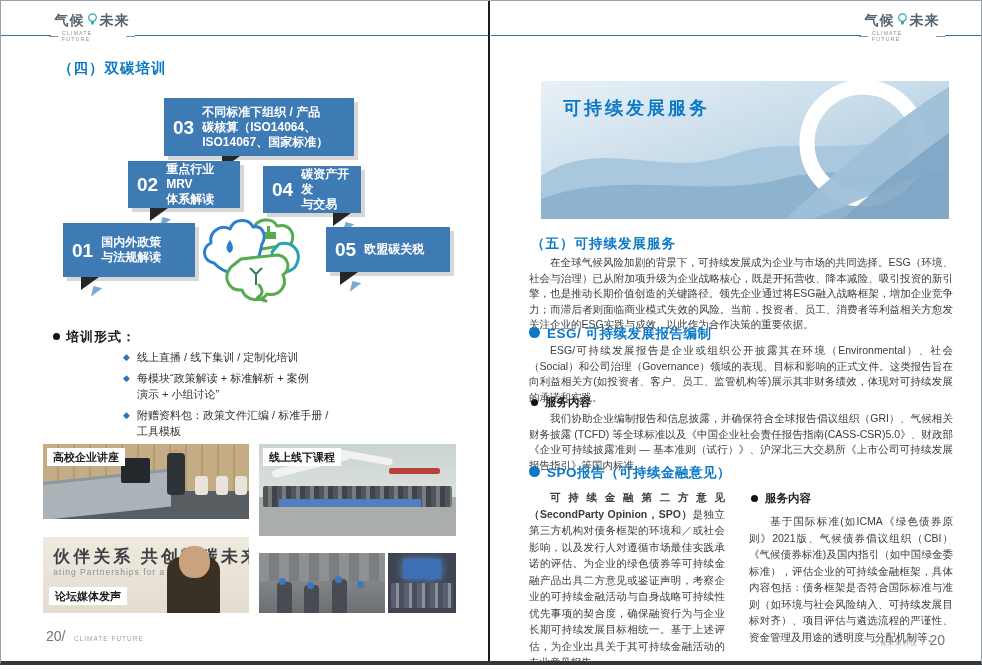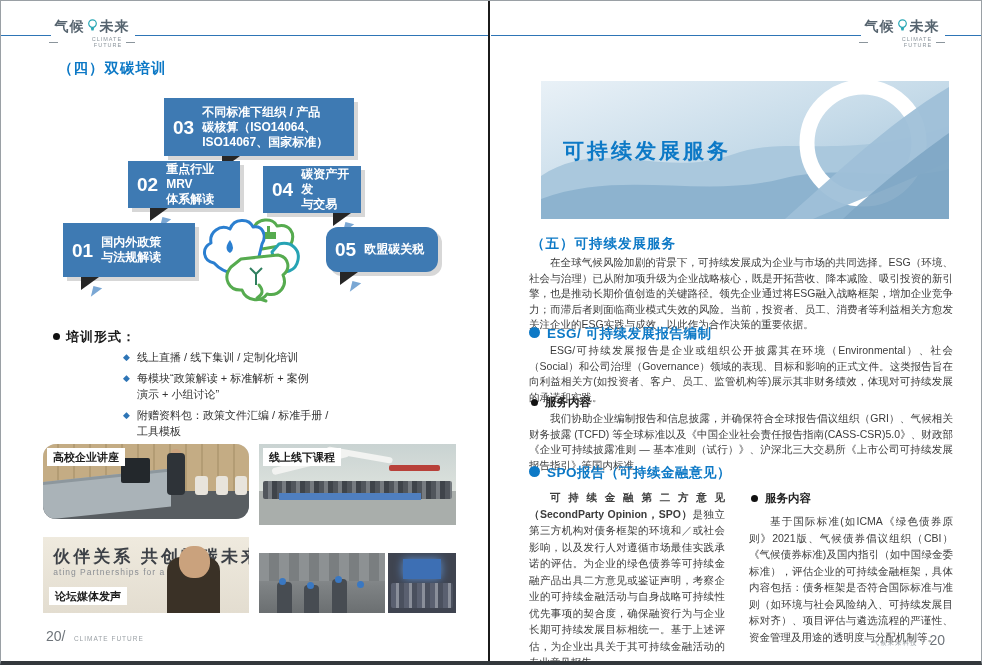--- a/index.html
+++ b/index.html
@@ -3,21 +3,21 @@
 <meta charset="utf-8">
 <style>
   html,body{margin:0;padding:0;background:#ffffff;}
   body{font-family:"Liberation Sans","DejaVu Sans",sans-serif;-webkit-font-smoothing:antialiased;}
   .canvas{position:relative;width:980px;height:660px;background:#ffffff;
           border:1px solid #9aa0a5;border-bottom:4px solid #33383c;overflow:hidden;}
   .divider{position:absolute;left:487px;top:0;width:2px;height:100%;background:#1b1b1b;}
 
   
   .rule{position:absolute;top:34px;height:1px;background:#2e75b6;}
-  .logo{position:absolute;top:17px;width:86px;text-align:right;}
+  .logo{position:absolute;top:11px;width:86px;text-align:left;}
   .logo-zh{display:flex;align-items:center;justify-content:center;gap:2px;
            font-weight:700;font-size:14px;color:#55636e;letter-spacing:1px;line-height:16px;}
   .logo-en{display:flex;align-items:center;justify-content:center;gap:4px;
            font-size:5.5px;color:#8b959c;letter-spacing:1px;margin-top:2px;}
   .logo-en::before,.logo-en::after{content:"";width:9px;border-top:1px solid #8b959c;}
 
   .page-title{position:absolute;font-size:14.5px;font-weight:700;color:#0d79c6;letter-spacing:1px;text-align:center;}
 
   
   .bubble{position:absolute;background:#3e7ab3;color:#fff;box-sizing:border-box;
@@ -80,22 +80,22 @@
   .footer-l .pg{font-size:14px;color:#6e747a;}
   .footer-l .lb{font-size:6.5px;letter-spacing:1px;color:#9aa0a5;margin-left:4px;}
   .footer-r{position:absolute;text-align:right;color:#9aa0a5;}
   .footer-r .lb{font-size:6.5px;letter-spacing:1px;}
   .footer-r .sep{font-size:11px;color:#8a9096;}
   .footer-r .pg{font-size:14px;color:#6e747a;}
 
   
   .hero{position:absolute;overflow:hidden;}
   .hero svg{display:block;width:100%;height:100%;}
-  .hero-title{position:absolute;left:22px;top:15px;font-size:21px;font-weight:700;
-              color:#0d79c6;letter-spacing:3px;margin-top:41px;}
+  .hero-title{position:absolute;left:22px;top:15px;font-size:18px;font-weight:700;
+              color:#0d79c6;letter-spacing:3px;}
   .h-major{position:absolute;font-size:13.5px;font-weight:700;color:#0d79c6;letter-spacing:0.5px;}
   .h-major::before{content:"";display:inline-block;width:11px;height:11px;border-radius:50%;
                    background:#0d79c6;margin-right:7px;}
   .h-sub{position:absolute;font-size:11.5px;font-weight:600;color:#222;}
   .h-sub::before{content:"";display:inline-block;width:7px;height:7px;border-radius:50%;
                  background:#111;margin-right:7px;vertical-align:0.5px;}
   .para{position:absolute;font-size:10.5px;color:#3c3c3c;line-height:15.5px;
         text-align:justify;text-indent:2em;margin:0;}
   .col{line-height:16.5px;}
   .lead-b{font-weight:700;}
@@ -148,21 +148,21 @@
   </div>
 
   <div class="bubble" style="left:62px;top:222px;width:132px;height:54px;">
     <span class="num">01</span>
     <span class="blabel">国内外政策
 与法规解读</span>
     <span class="tail-dark" style="left:18px;"></span>
     <span class="tail-blue" style="left:29px;"></span>
   </div>
 
-  <div class="bubble" style="left:325px;top:226px;width:112px;height:45px;border-radius:12px;">
+  <div class="bubble" style="left:325px;top:226px;width:124px;height:45px;">
     <span class="num">05</span>
     <span class="blabel">欧盟碳关税</span>
     <span class="tail-dark" style="left:14px;"></span>
     <span class="tail-blue" style="left:25px;"></span>
   </div>
 
   <svg style="position:absolute;left:198px;top:212px;" width="106" height="98" viewBox="0 0 106 98">
     <g fill="#ffffff" stroke-linejoin="round" stroke-linecap="round">
       <path d="M54 16 C58 5 74 4 78 13 C90 10 97 20 92 31 L63 36 Z" stroke="#56ab4f" stroke-width="3"></path>
       <path d="M80 31 C93 28 101 37 99 47 C97 58 86 62 77 55 L73 39 Z" stroke="#27a3b4" stroke-width="3"></path>
@@ -182,34 +182,34 @@
 
   <div class="train-head" style="left:52px;top:327px;">培训形式：</div>
   <ul class="train-list" style="left:122px;top:348px;">
     <li>线上直播 / 线下集训 / 定制化培训</li>
     <li>每模块“政策解读 + 标准解析 + 案例
 演示 + 小组讨论”</li>
     <li>附赠资料包：政策文件汇编 / 标准手册 /
 工具模板</li>
   </ul>
 
-  <div class="photo" style="left:42px;top:443px;width:206px;height:75px;border-radius:13px;">
+  <div class="photo" style="left:42px;top:443px;width:206px;height:75px;">
     <div class="p1-wall"></div>
     <div class="p1-floor"></div>
     <div class="p1-desk"></div>
     <div class="p1-screen"></div>
     <div class="p1-head"></div>
     <div class="p1-person"></div>
     <div class="p1-stool" style="left:74%;"></div>
     <div class="p1-stool" style="left:84%;"></div>
     <div class="p1-stool" style="left:93%;"></div>
     <div class="chip" style="left:4px;top:4px;">高校企业讲座</div>
   </div>
 
-  <div class="photo" style="left:258px;top:443px;width:197px;height:81px;">
+  <div class="photo" style="left:258px;top:443px;width:197px;height:92px;">
     <div class="p2-sky"></div>
     <div class="p2-ground"></div>
     <div class="p2-arch p2-a1"></div>
     <div class="p2-arch p2-a2"></div>
     <div class="p2-red"></div>
     <div class="p2-crowd"></div>
     <div class="p2-banner"></div>
     <div class="chip" style="left:4px;top:4px;">线上线下课程</div>
   </div>
 

